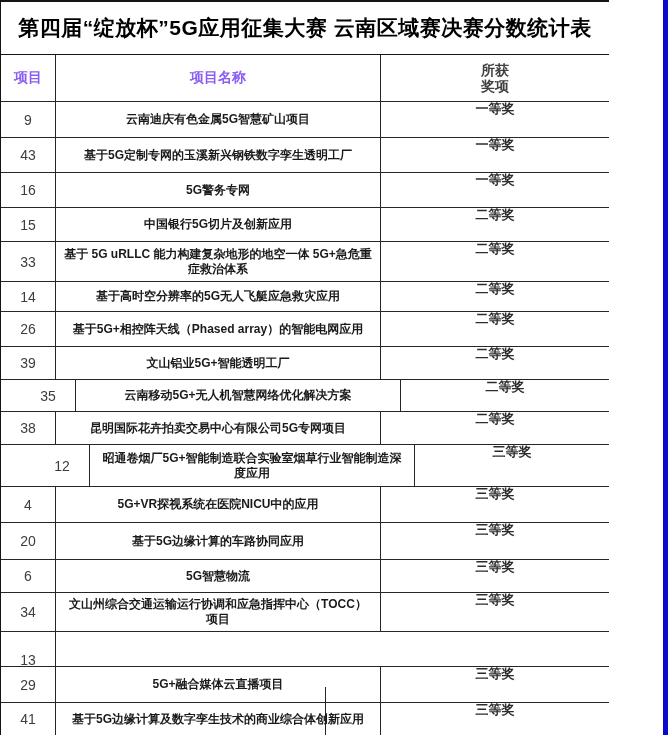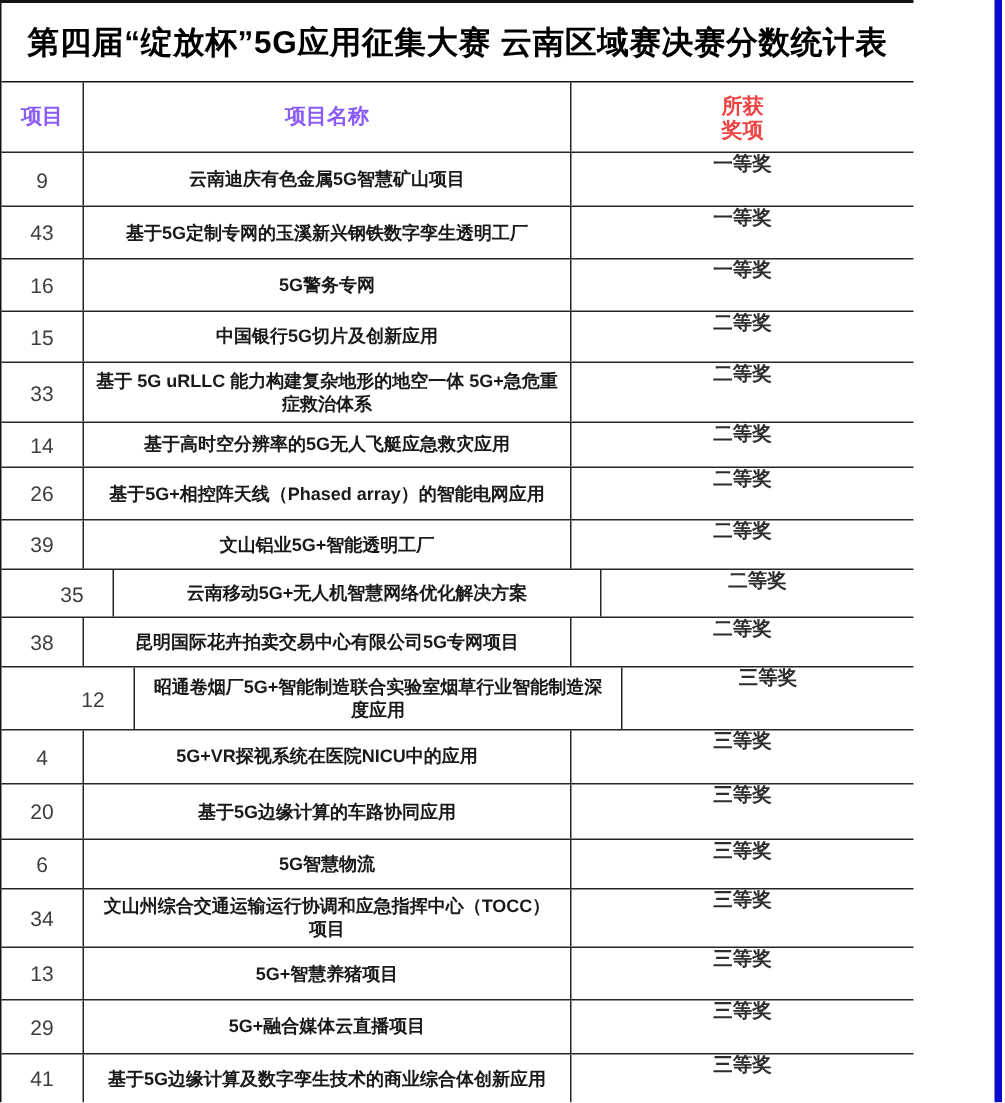--- a/index.html
+++ b/index.html
@@ -88,21 +88,21 @@
     box-sizing: border-box;
     display: flex; justify-content: center;
   }
 
   .header { flex: 0 0 47px; height: 47px; }
   .header .c1, .header .c2 {
     font-size: 14px; font-weight: bold; color: #8b5cf6;
   }
   .header .c3 {
     align-items: center;
-    font-size: 14px; font-weight: bold; color: #ef4444;
+    font-size: 14px; font-weight: bold; color: #404040;
     white-space: pre-line;
     line-height: 16px;
   }
 
   .body-row .c1 { font-size: 14px; color: #3d3d3d; }
   .body-row .c2 {
     font-size: 12px; font-weight: bold; color: #1a1a1a;
     line-height: 15px;
   }
   .award {
@@ -120,21 +120,21 @@
   #table-body .row:nth-child(6)  { height: 30px; }
   #table-body .row:nth-child(7)  { height: 35px; }
   #table-body .row:nth-child(8)  { height: 33px; }
   #table-body .row:nth-child(9)  { height: 32px; padding-left: 20px; }
   #table-body .row:nth-child(10) { height: 33px; }
   #table-body .row:nth-child(11) { height: 42px; padding-left: 34px; }
   #table-body .row:nth-child(12) { height: 36px; }
   #table-body .row:nth-child(13) { height: 37px; }
   #table-body .row:nth-child(14) { height: 33px; }
   #table-body .row:nth-child(15) { height: 39px; }
-  #table-body .row:nth-child(16) { height: 35px; }
+  #table-body .row:nth-child(16) { height: 35px; flex-direction: column; }
   #table-body .row:nth-child(17) { height: 36px; }
   #table-body .row:nth-child(18) { height: 32px; border-bottom: none; }
 </style>
 </head>
 <body>
 
 <div id="page">
 
 
   <div id="sheet">

